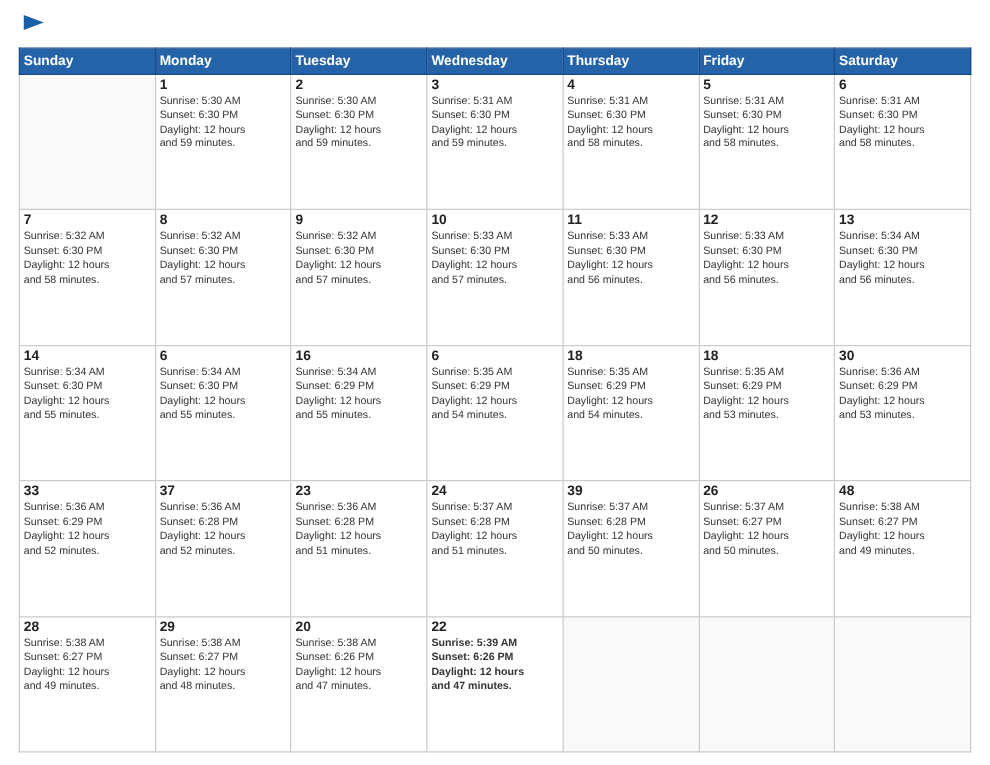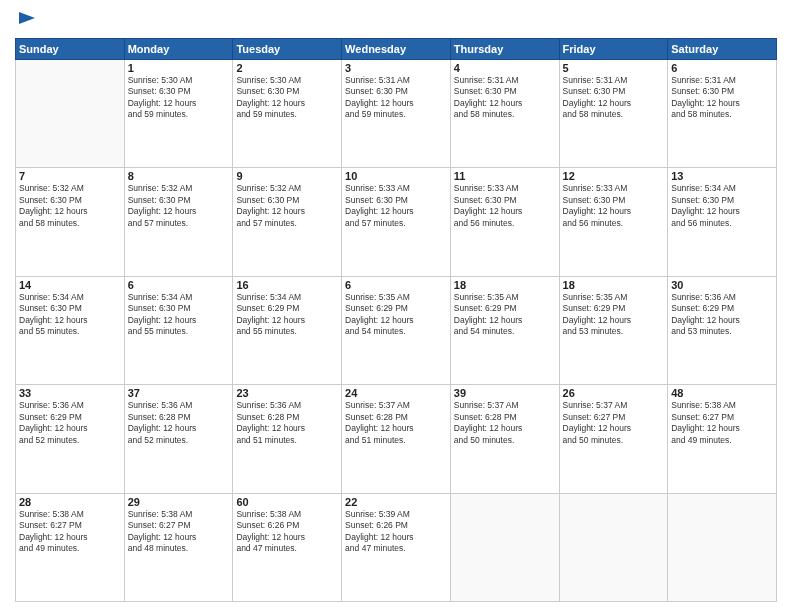--- a/index.html
+++ b/index.html
@@ -341,29 +341,29 @@
 and 49 minutes.</div>
           </td>
           <td>
             <span class="day-num">29</span>
             <div class="day-info" style="white-space: pre-line;">Sunrise: 5:38 AM
 Sunset: 6:27 PM
 Daylight: 12 hours
 and 48 minutes.</div>
           </td>
           <td>
-            <span class="day-num">60</span>
+            <span class="day-num">20</span>
             <div class="day-info" style="white-space: pre-line;">Sunrise: 5:38 AM
 Sunset: 6:26 PM
 Daylight: 12 hours
 and 47 minutes.</div>
           </td>
           <td>
             <span class="day-num">22</span>
-            <div class="day-info" style="white-space: pre-line;">Sunrise: 5:39 AM
+            <div class="day-info" style="white-space: pre-line; font-weight: bold;">Sunrise: 5:39 AM
 Sunset: 6:26 PM
 Daylight: 12 hours
 and 47 minutes.</div>
           </td>
           <td class="empty"></td>
           <td class="empty"></td>
           <td class="empty"></td>
         </tr>
       </tbody>
   </table>

